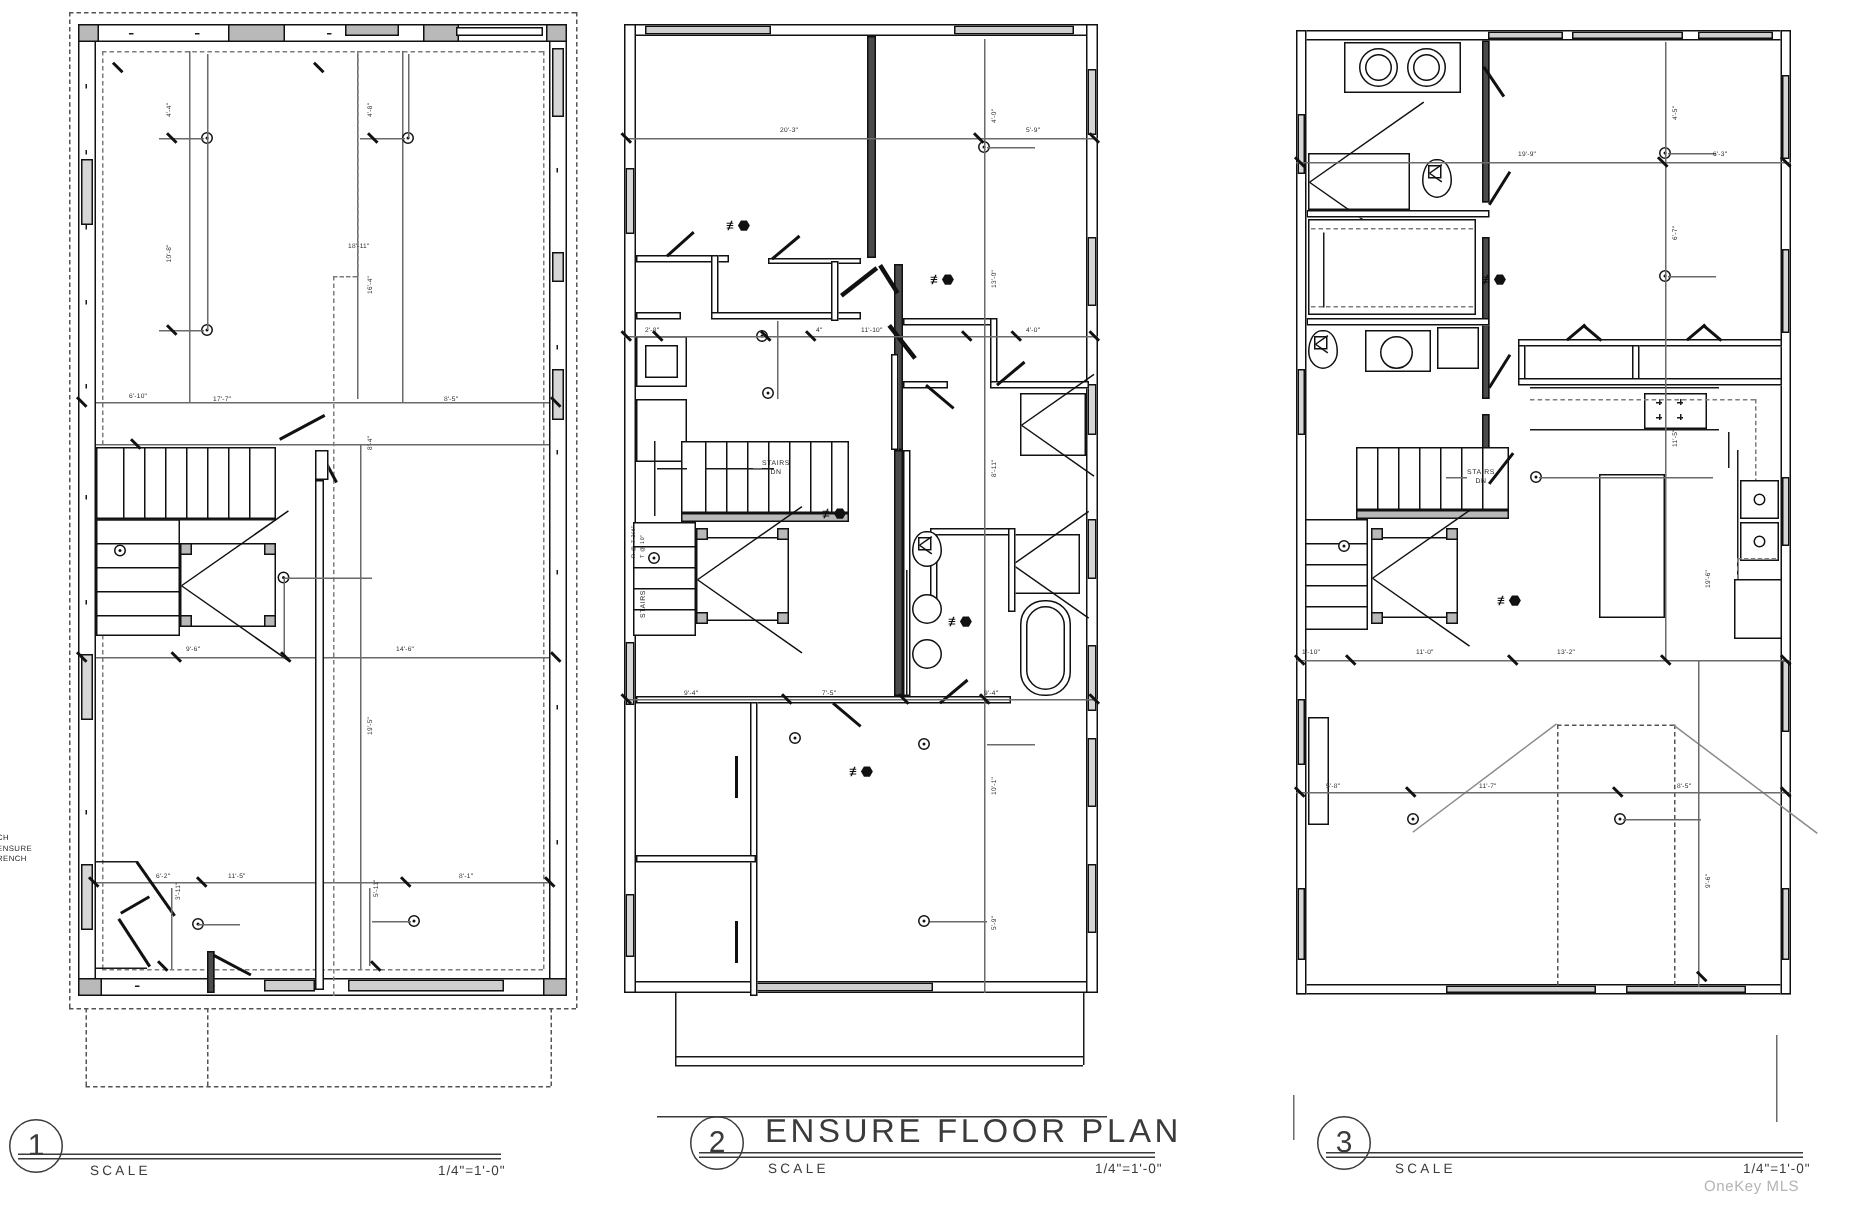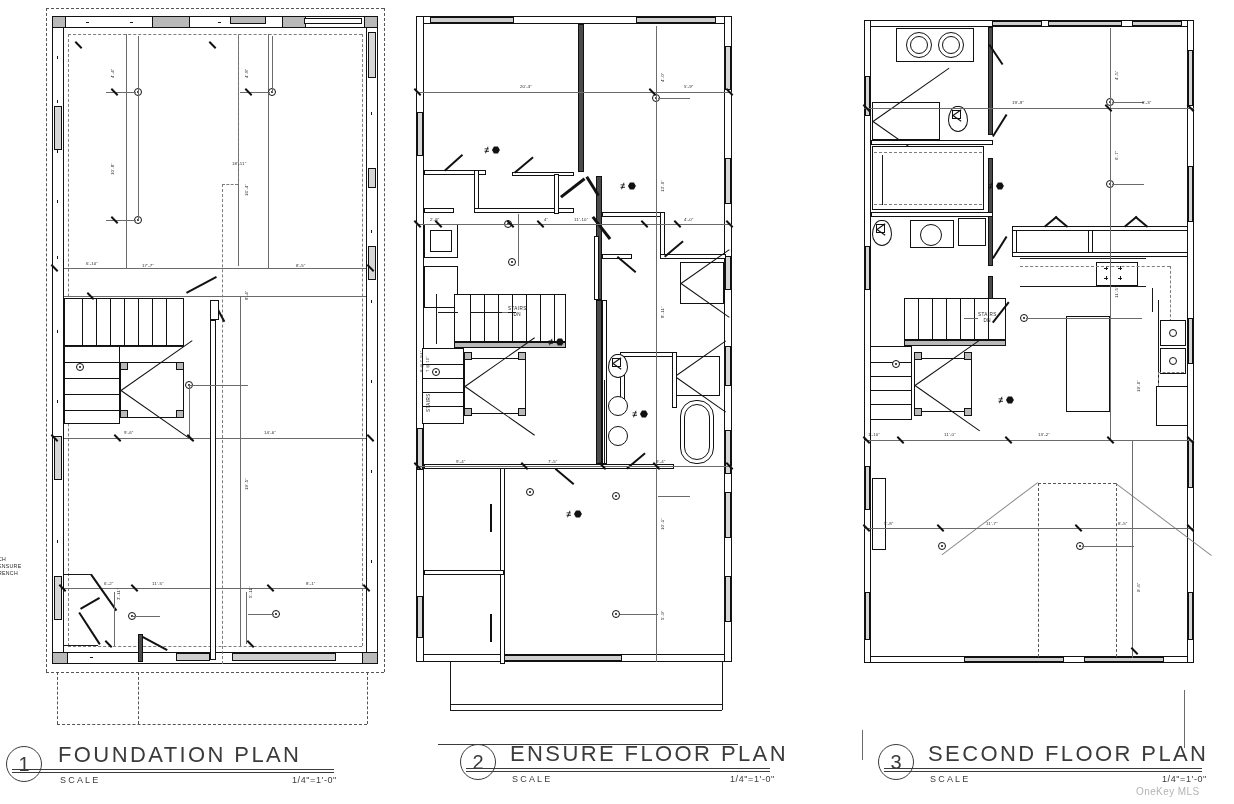--- a/index.html
+++ b/index.html
@@ -606,41 +606,39 @@
     <div class="dimtxt" style="left:186px;top:432px;">13'-2"</div>
     <div class="dimtxt vert" style="left:284px;top:392px;">19'-6"</div>
     <div class="dimtxt" style="left:32px;top:521px;">5'-8"</div>
     <div class="dimtxt" style="left:134px;top:521px;">11'-7"</div>
     <div class="dimtxt" style="left:266px;top:521px;">8'-5"</div>
     <div class="dimtxt vert" style="left:284px;top:592px;">9'-6"</div>
   </div>
 
   <div class="titleblock" style="left:0;top:736px;width:400px;height:60px;">
     <div class="tb-num" style="left:6px;top:10px;">1</div>
-    <div class="tb-title" style="left:58px;top:6px;">FOUNDATION PLAN</div>
     <div class="tb-rule" style="left:12px;top:33px;width:322px;"></div>
     <div class="tb-rule2" style="left:12px;top:36px;width:322px;"></div>
     <div class="tb-scale" style="left:60px;top:39px;">SCALE</div>
     <div class="tb-ratio" style="left:292px;top:39px;">1/4"=1'-0"</div>
 
   </div>
 
   <div class="titleblock" style="left:450px;top:736px;width:340px;height:60px;">
     <div class="tb-rule" style="left:-12px;top:8px;width:300px;"></div>
     <div class="tb-num" style="left:10px;top:8px;">2</div>
     <div class="tb-title" style="left:60px;top:5px;">ENSURE FLOOR PLAN</div>
     <div class="tb-rule" style="left:16px;top:32px;width:304px;"></div>
     <div class="tb-rule2" style="left:16px;top:35px;width:304px;"></div>
     <div class="tb-scale" style="left:62px;top:38px;">SCALE</div>
     <div class="tb-ratio" style="left:280px;top:38px;">1/4"=1'-0"</div>
   </div>
 
   <div class="titleblock" style="left:872px;top:736px;width:362px;height:60px;">
     <div class="tb-num" style="left:6px;top:8px;">3</div>
-    <div class="tb-title" style="left:56px;top:5px;">SECOND FLOOR PLAN</div>
     <div class="tb-rule" style="left:12px;top:32px;width:318px;"></div>
     <div class="tb-rule2" style="left:12px;top:35px;width:318px;"></div>
     <div class="tb-scale" style="left:58px;top:38px;">SCALE</div>
     <div class="tb-ratio" style="left:290px;top:38px;">1/4"=1'-0"</div>
   </div>
 
   <div class="ln v thin" style="left:862px;top:730px;height:30px;"></div>
   <div class="ln v thin" style="left:1184px;top:690px;height:58px;"></div>
 
   <div class="wm" style="left:1136px;top:786px;">OneKey MLS</div>

